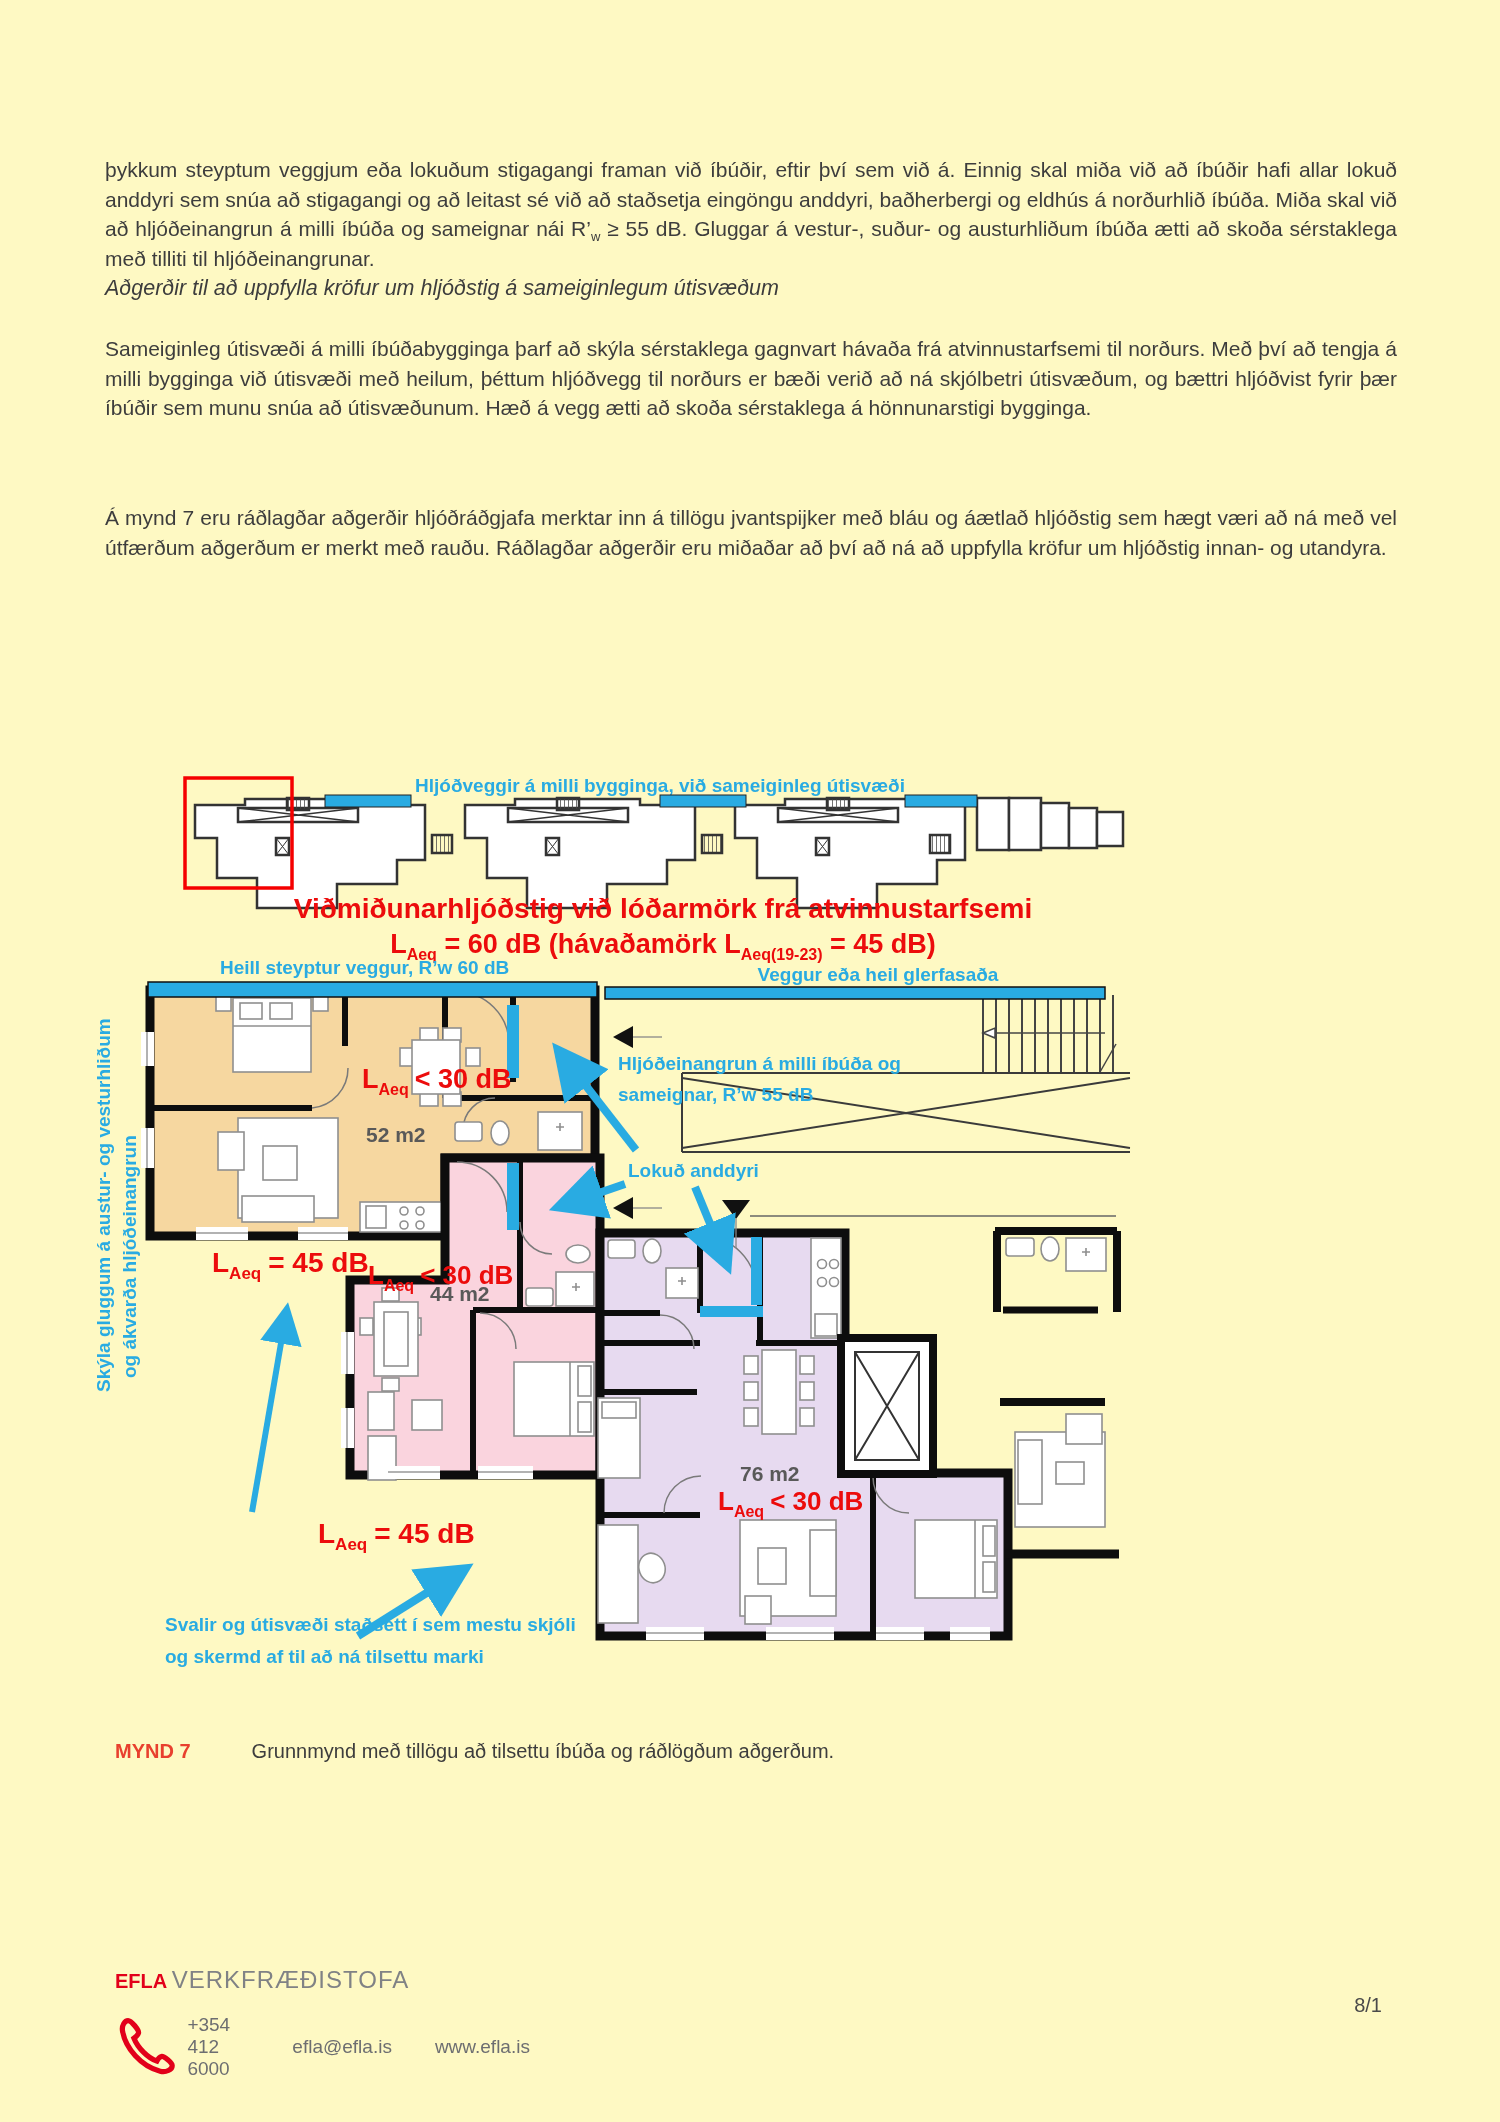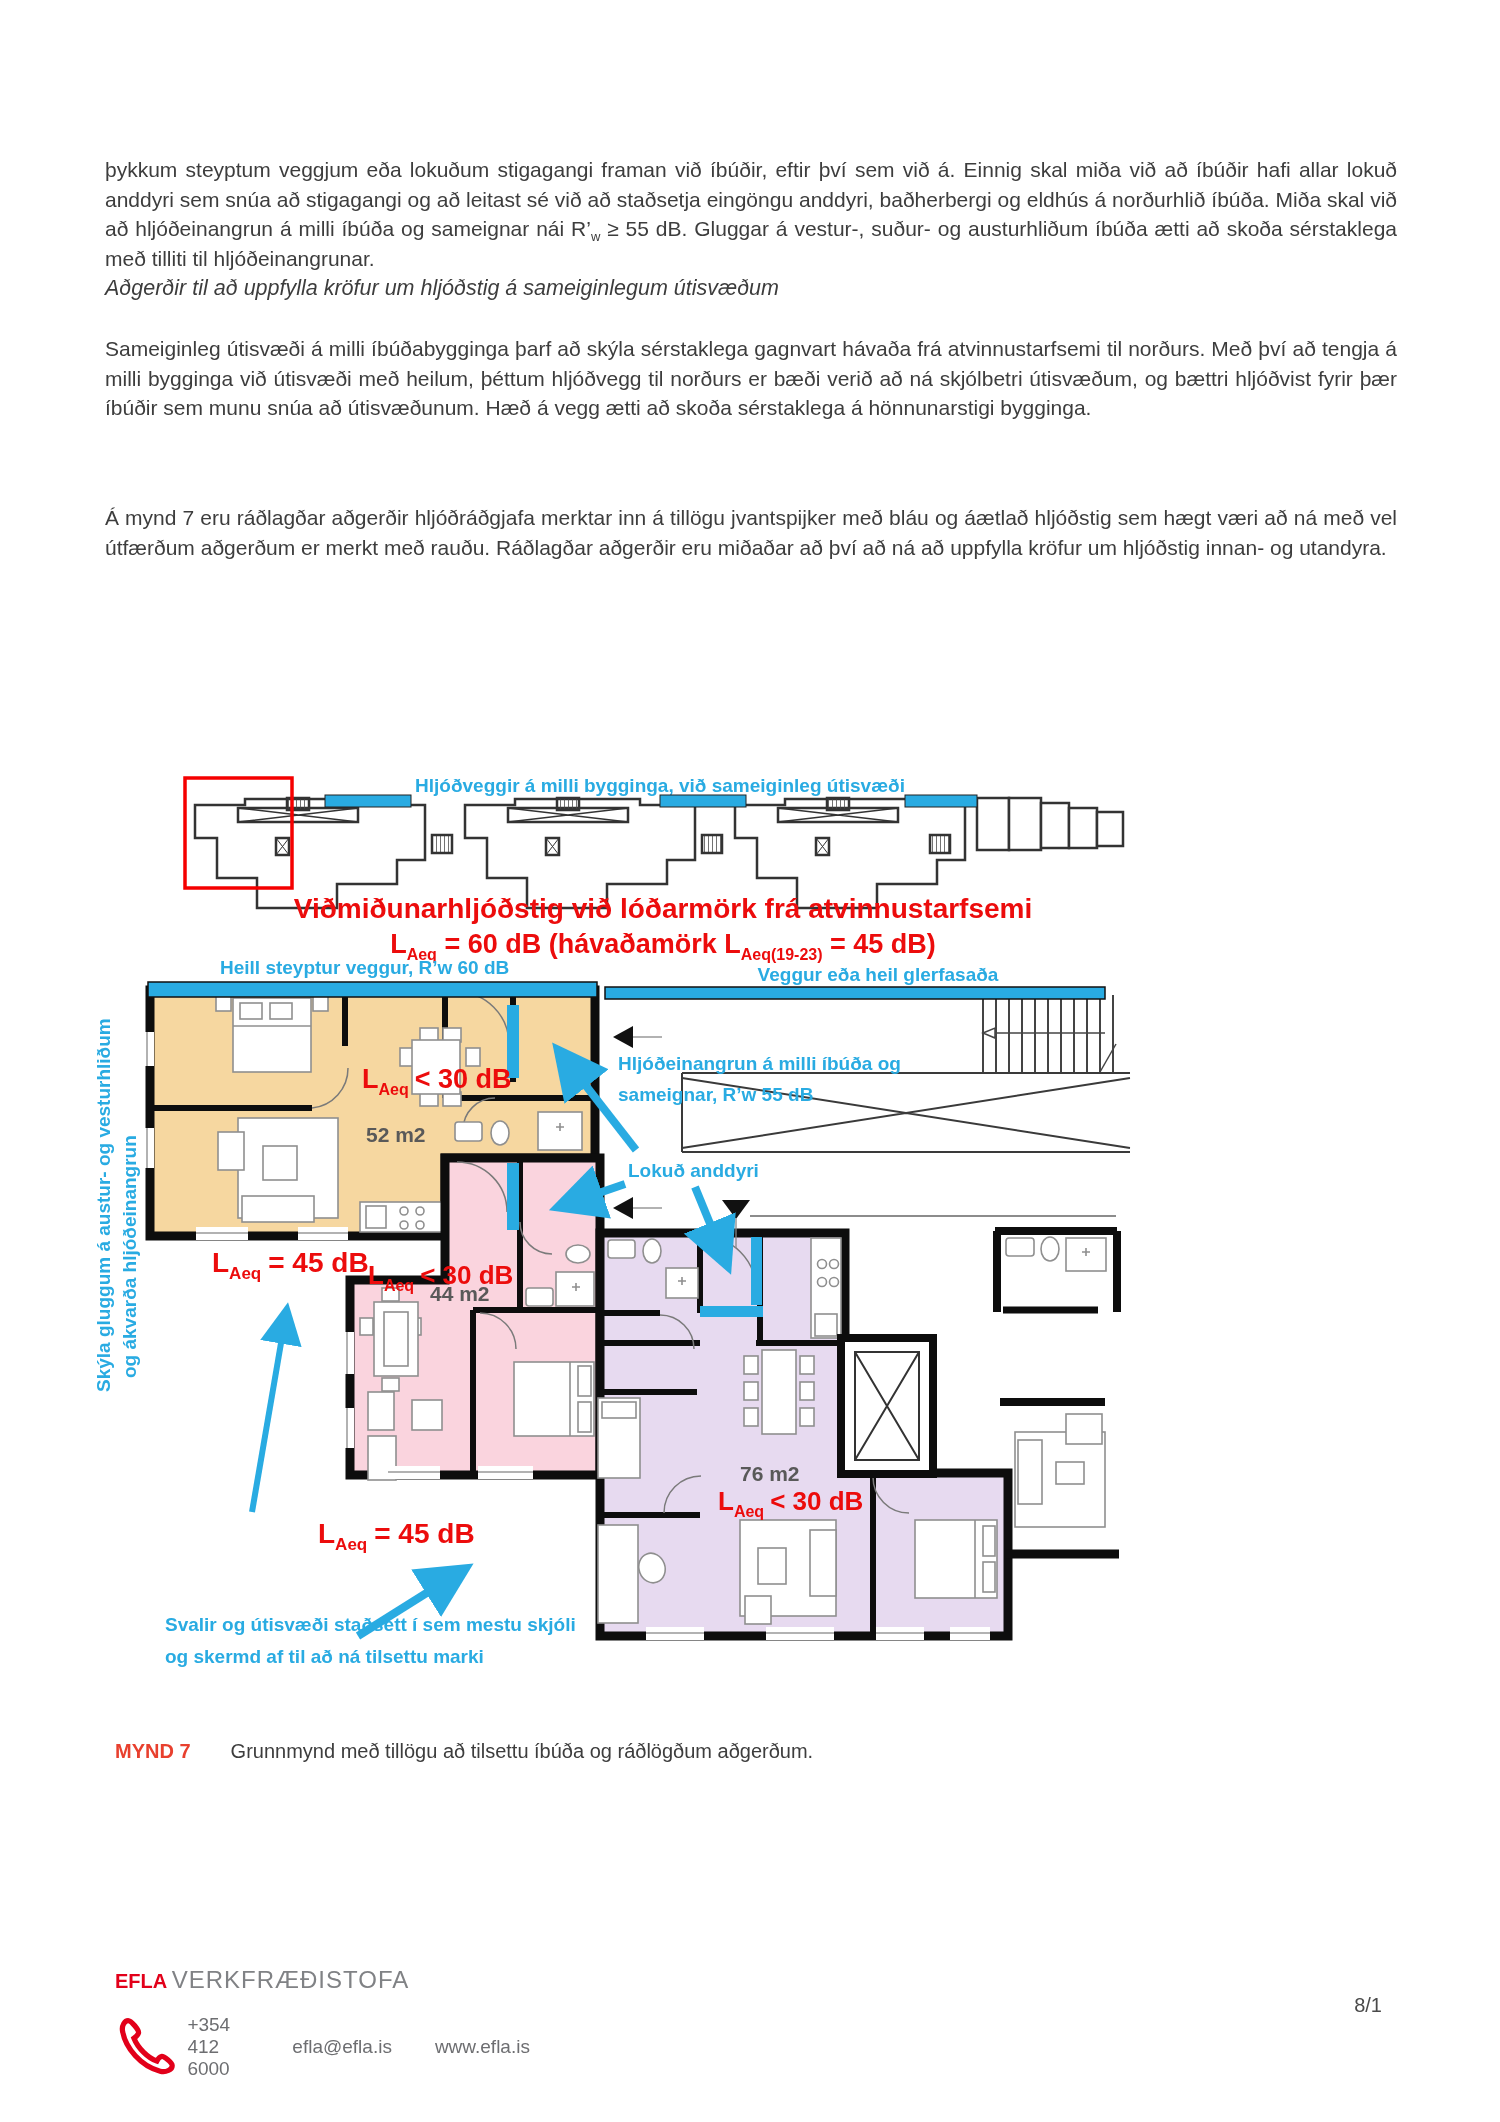--- a/index.html
+++ b/index.html
@@ -1,23 +1,23 @@
 <!DOCTYPE html>
 <html><head>
 <meta charset="utf-8">
 <style>
   html,body{margin:0;padding:0;background:#e8e8e8}
-  .page{position:relative;width:1500px;height:2122px;background:#ffffff;margin:0 auto;
+  .page{position:relative;width:1500px;height:2122px;background:#fef9c3;margin:0 auto;
         font-family:"Liberation Sans",sans-serif;color:#3d3d3d;overflow:hidden}
   .para{position:absolute;left:105px;width:1292px;font-size:21px;line-height:29.5px;text-align:justify}
   .heading{position:absolute;left:105px;width:1292px;font-size:21.5px;font-style:italic;color:#3d3d3d}
   sub.rw{font-size:13px;line-height:0}
   .figure-svg{position:absolute;left:0;top:765px}
   .caption{position:absolute;left:115px;top:1740px;font-size:20px;color:#3d3d3d}
-  .cap-label{color:#e8402e;font-weight:bold;margin-right:40px}
+  .cap-label{color:#e8402e;font-weight:bold;margin-right:61px}
   .footer{position:absolute;left:115px;top:1966px}
   .brand{color:#e2001a;font-weight:bold;font-size:20px}
   .brand-suffix{color:#808285;font-size:24px;letter-spacing:1px;font-weight:normal}
   .contact{margin-top:20px;font-size:19px;color:#6d6e71;display:flex;gap:36px;align-items:center}
   .contact .item{display:flex;align-items:center;gap:7px}
   .pagenum{position:absolute;right:118px;top:1994px;font-size:20px;color:#4a4a4a}
   
   .bl{fill:#29abe2;font-weight:bold;font-size:19px}
   .rd{fill:#ec0c0c;font-weight:bold}
   .gy{fill:#595959;font-weight:bold;font-size:21px}

